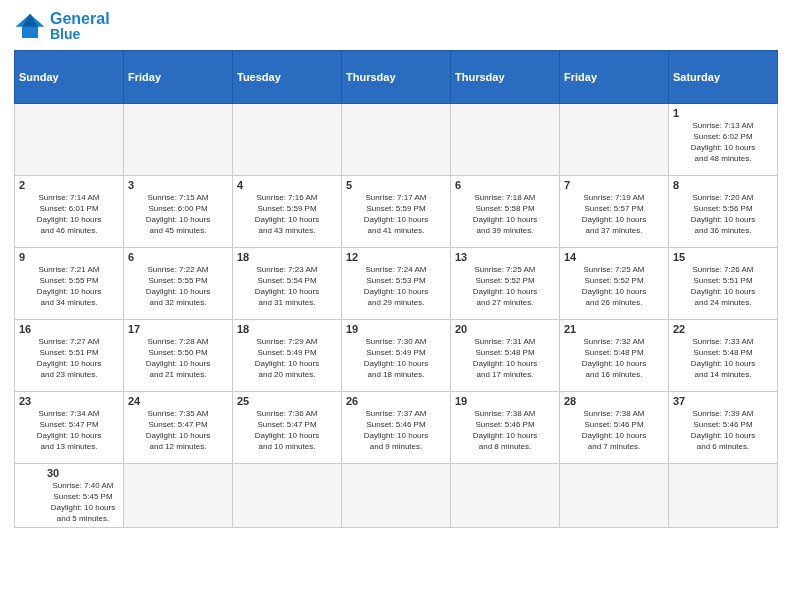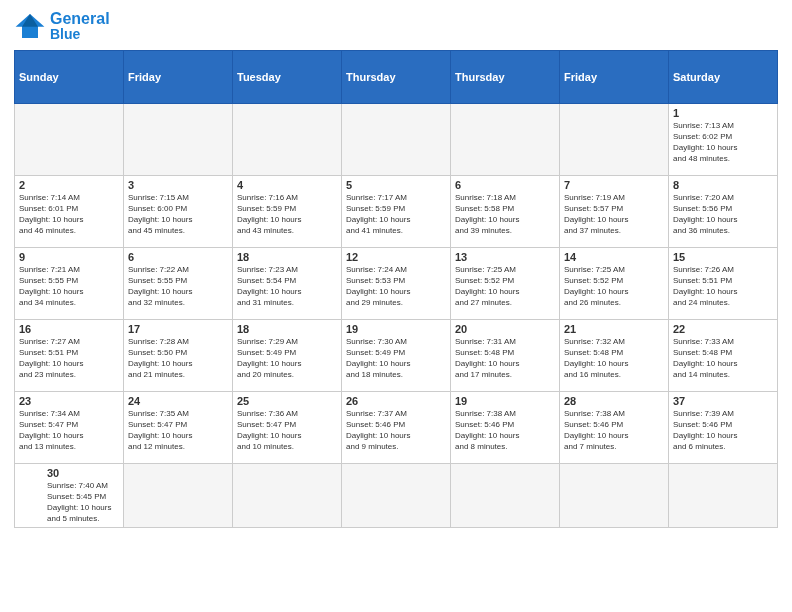--- a/index.html
+++ b/index.html
@@ -75,20 +75,21 @@
       font-size: 11px;
       font-weight: bold;
       color: #333;
       display: block;
       margin-bottom: 1px;
     }
     .day-info {
       font-size: 8px;
       color: #333;
       line-height: 1.4;
+      text-align: center;
     }
     .last-row td {
       height: 60px;
       padding-left: 32px;
     }
   </style>
 </head>
 <body>
 
 <div class="page">

